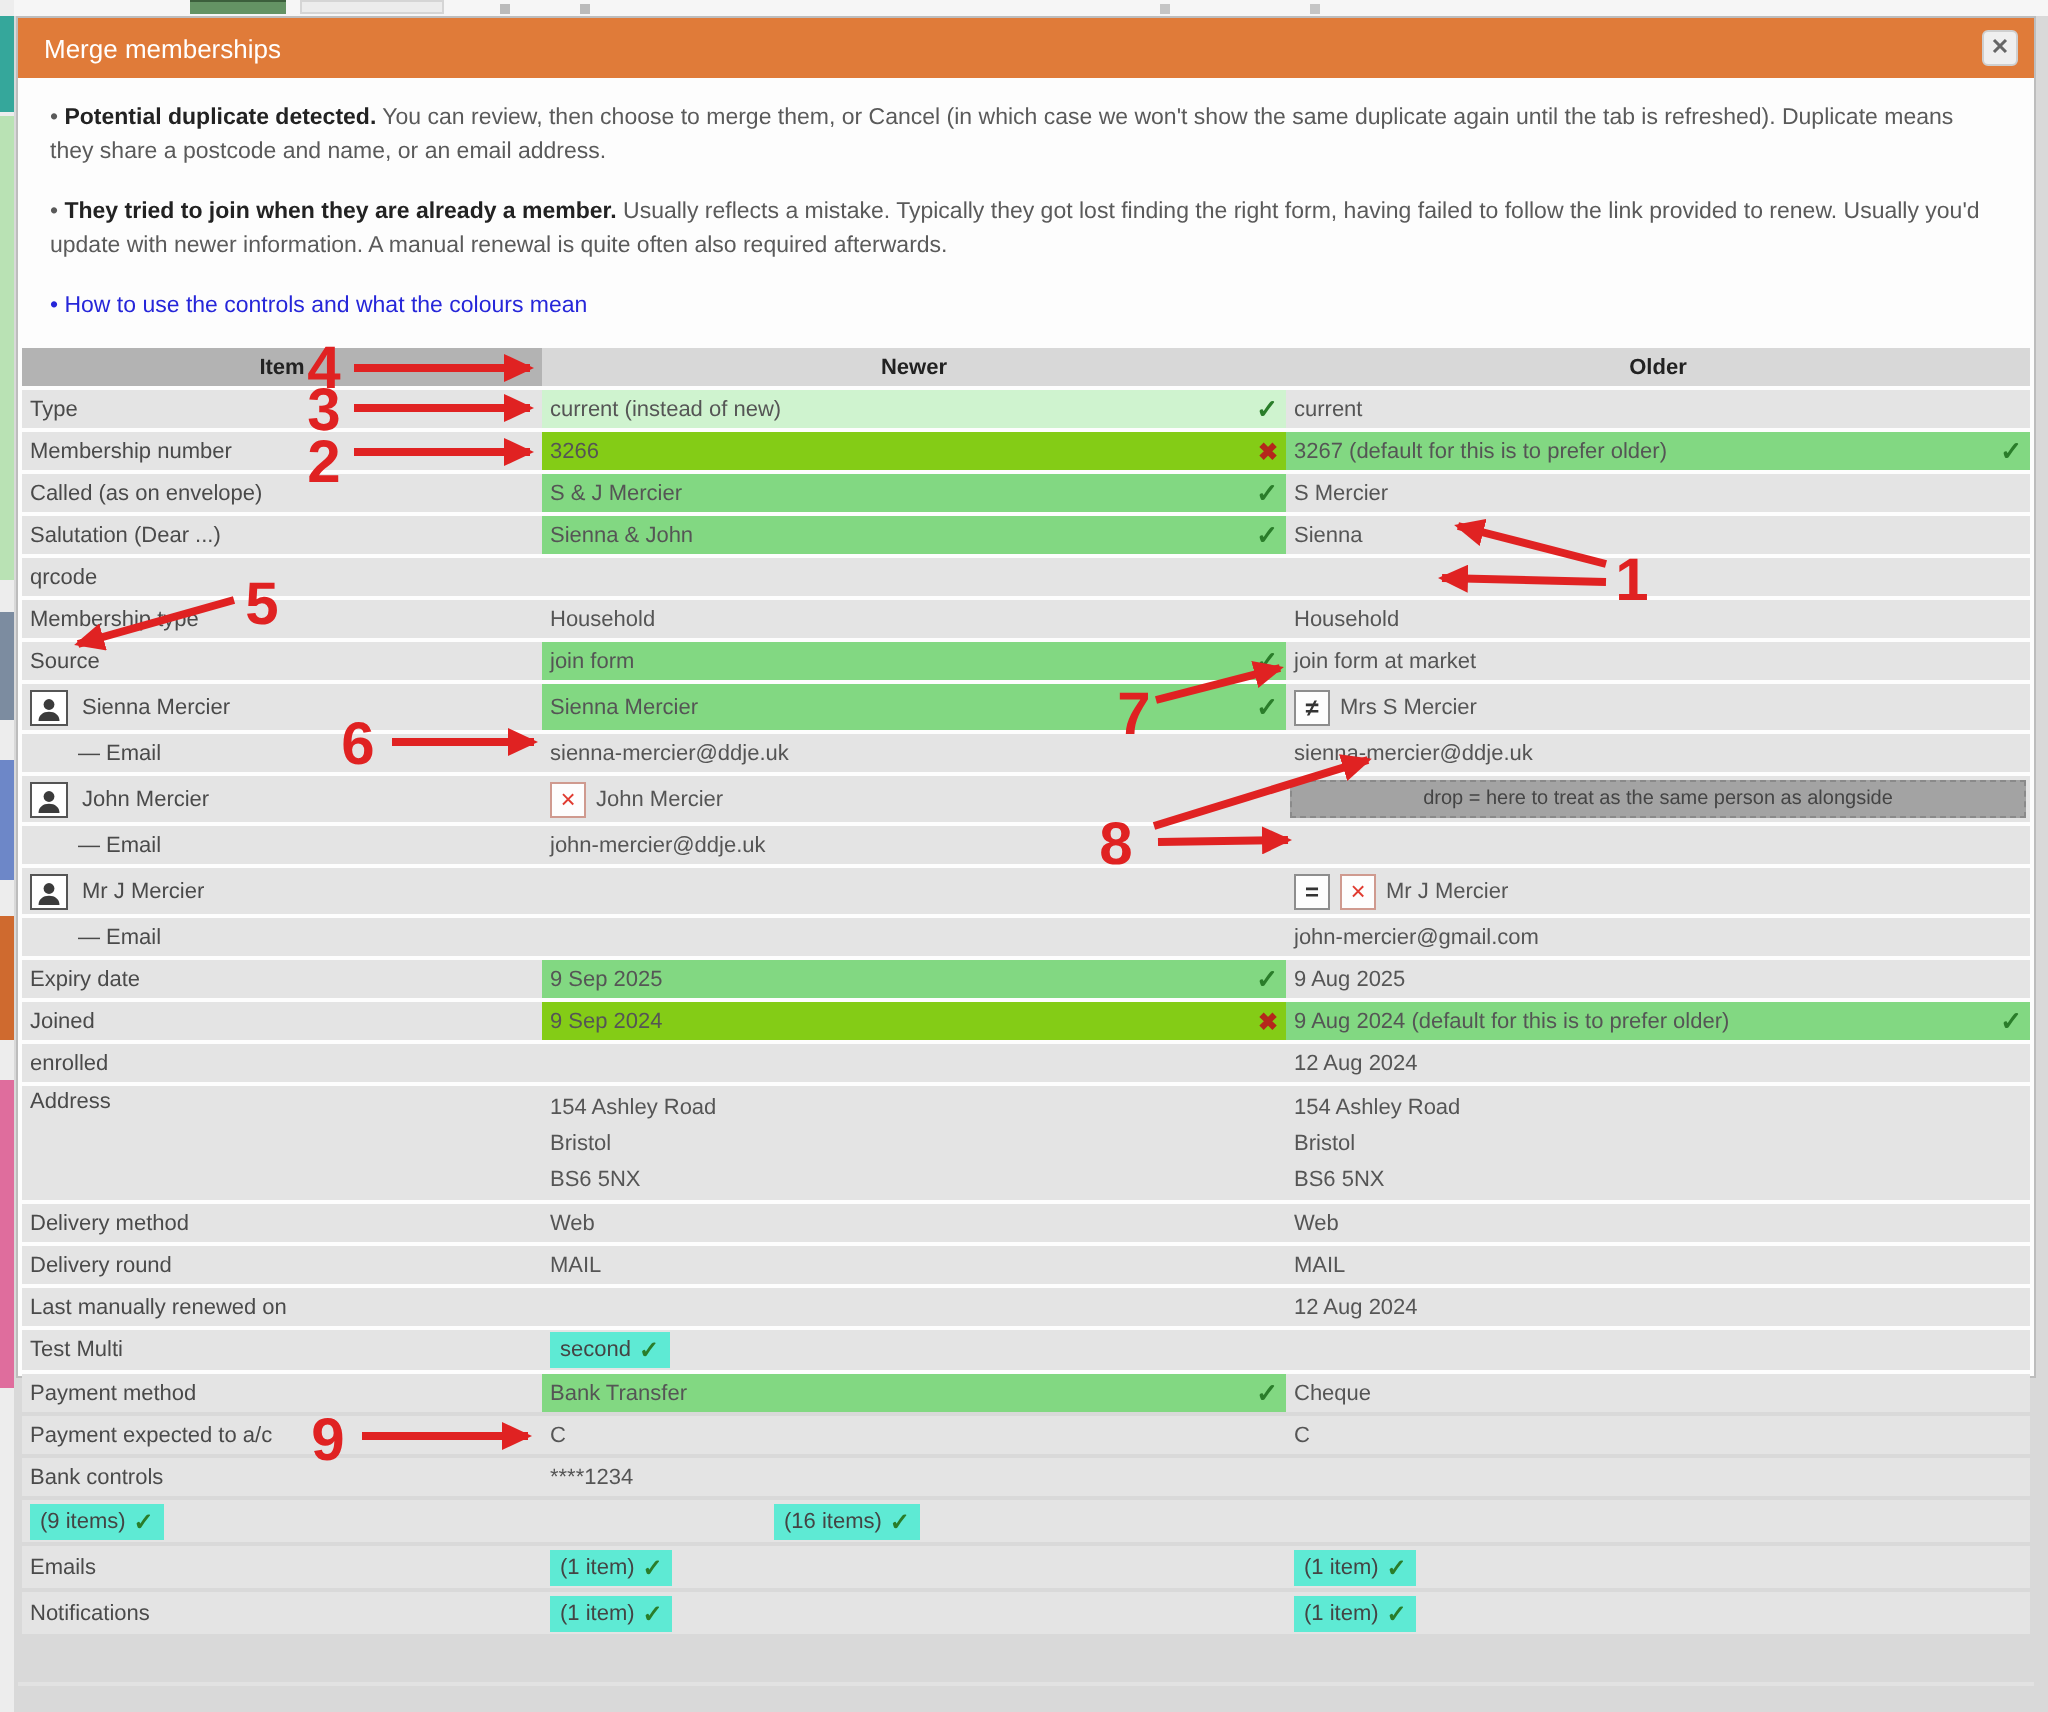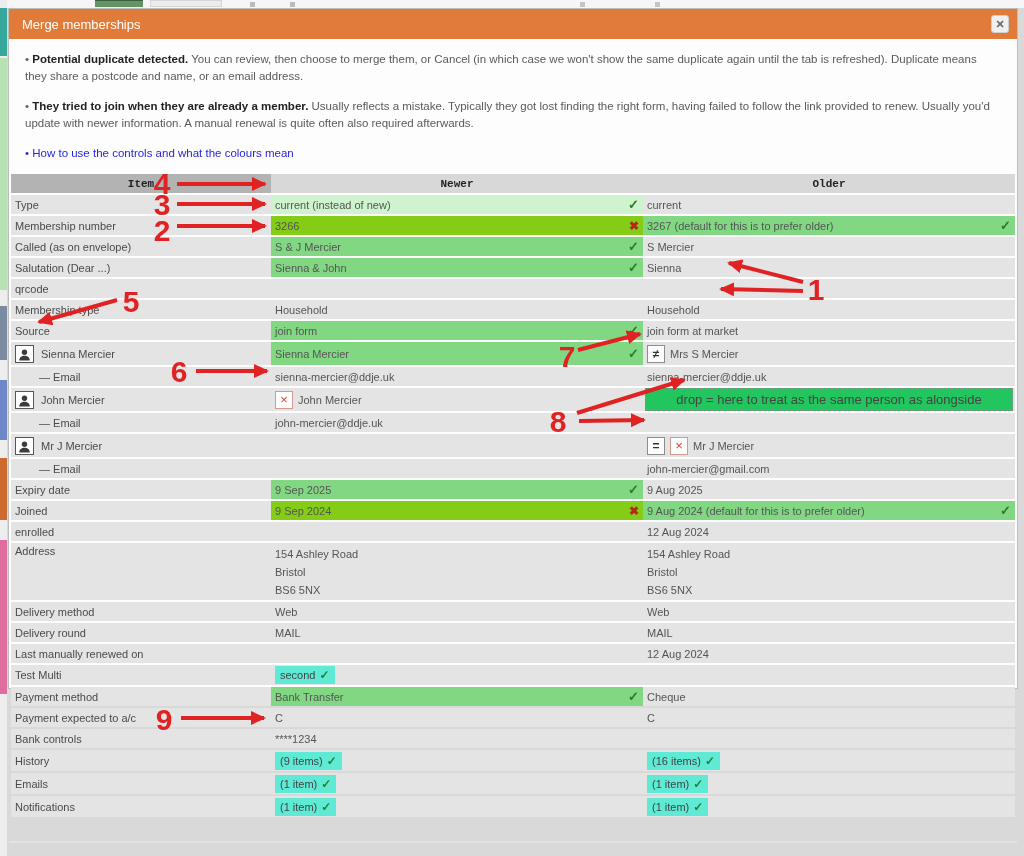--- a/index.html
+++ b/index.html
@@ -31,21 +31,21 @@
 
   .intro { padding:12px 16px 0; color:#5a5a5a; font-size:11.5px; line-height:17px; }
   .intro p { margin-bottom:13px; }
   .intro b { color:#222; }
   .help-link { color:#2626d9; font-size:11.5px; margin-bottom:12px; cursor:pointer; }
   .help-link span { text-decoration:none; }
 
   
   .tbl { margin:0 2px; }
   .row { display:flex; margin-bottom:2px; background:#e4e4e4; }
-  .row.hdr { background:none;font-family:Liberation Mono, monospace; }
+  .row.hdr { background:none; }
   .c-item { width:260px; } .c-new { width:372px; } .c-old { width:372px; }
   .cell { min-height:19px; display:flex; align-items:center; padding:1px 4px; font-size:11px; color:#555; }
   .hdr .cell { justify-content:center; font-weight:bold; color:#222; min-height:19px; }
   .hdr .c-item { background:#b3b3b3; }
   .hdr .c-new, .hdr .c-old { background:#d8d8d8; }
   .row.person .cell { min-height:23px; }
   .row.tall  .cell { align-items:flex-start; padding-top:2px; }
   .row.pillrow .cell { min-height:21px; }
   .itm-label { color:#4a4a4a; }
   .indent { padding-left:28px; }
@@ -54,21 +54,21 @@
   .bg-salmon    { background:#84cc16; }
   .mark { margin-left:auto; font-weight:bold; font-size:13px; line-height:1; }
   .mark.check { color:#2a7d2a; }
   .mark.cross { color:#b5271c; font-size:12px; }
   .pill { background:#5eead4; padding:2px 5px; font-size:11px; color:#444; display:inline-flex; gap:4px; align-items:center; }
   .pill .pmark { color:#2a7d2a; font-weight:bold; font-size:12px; }
   .person-ico { width:19px; height:18px; background:#fff; border:1px solid #555; margin-right:7px; display:inline-flex; align-items:flex-end; justify-content:center; flex:none; }
   .mini-btn { width:18px; height:18px; background:#fdfdfd; border:1px solid #8d8d8d; margin-right:5px; display:inline-flex; align-items:center; justify-content:center; font-size:12px; font-weight:bold; color:#333; cursor:pointer; flex:none; }
   .mini-btn.x { color:#e03b30; border-color:#cf9a8f; font-weight:normal; font-size:13px; }
   .drop-cell { padding:0 2px; }
-  .drop-box { width:100%; border:1px dashed #8a8a8a; background:#22c55e; text-align:center; font-size:13px; color:#444; padding:3px 0; }
+  .drop-box { width:100%; border:1px dashed #8a8a8a; background:#a3a3a3; text-align:center; font-size:10px; color:#444; padding:3px 0; }
   .lines div { line-height:18px; }
 
   .footer { margin:24px 0 0; border-top:2px solid #e2e2e2; padding:13px 16px 0; text-align:right; }
 
   #annot { position:absolute; left:0; top:0; z-index:50; pointer-events:none; }
   .annum { font:bold 30px "Liberation Sans", sans-serif; fill:#e02222; }
 </style>
 </head>
 <body>
 
@@ -390,23 +390,20 @@
       <div class="row">
         <div class="cell c-item">
           <span class="itm-label">Bank controls</span>
         </div>
         <div class="cell c-new">
           <span class="cell-text">****1234</span>
         </div>
         <div class="cell c-old"></div>
       </div>
       <div class="row pillrow">
-        <div class="cell c-item">
-          <span class="itm-label">History</span>
-        </div>
         <div class="cell c-new">
           <span class="pill">
             <span>(9 items)</span>
             <span class="pmark">✓</span>
           </span>
         </div>
         <div class="cell c-old">
           <span class="pill">
             <span>(16 items)</span>
             <span class="pmark">✓</span>

